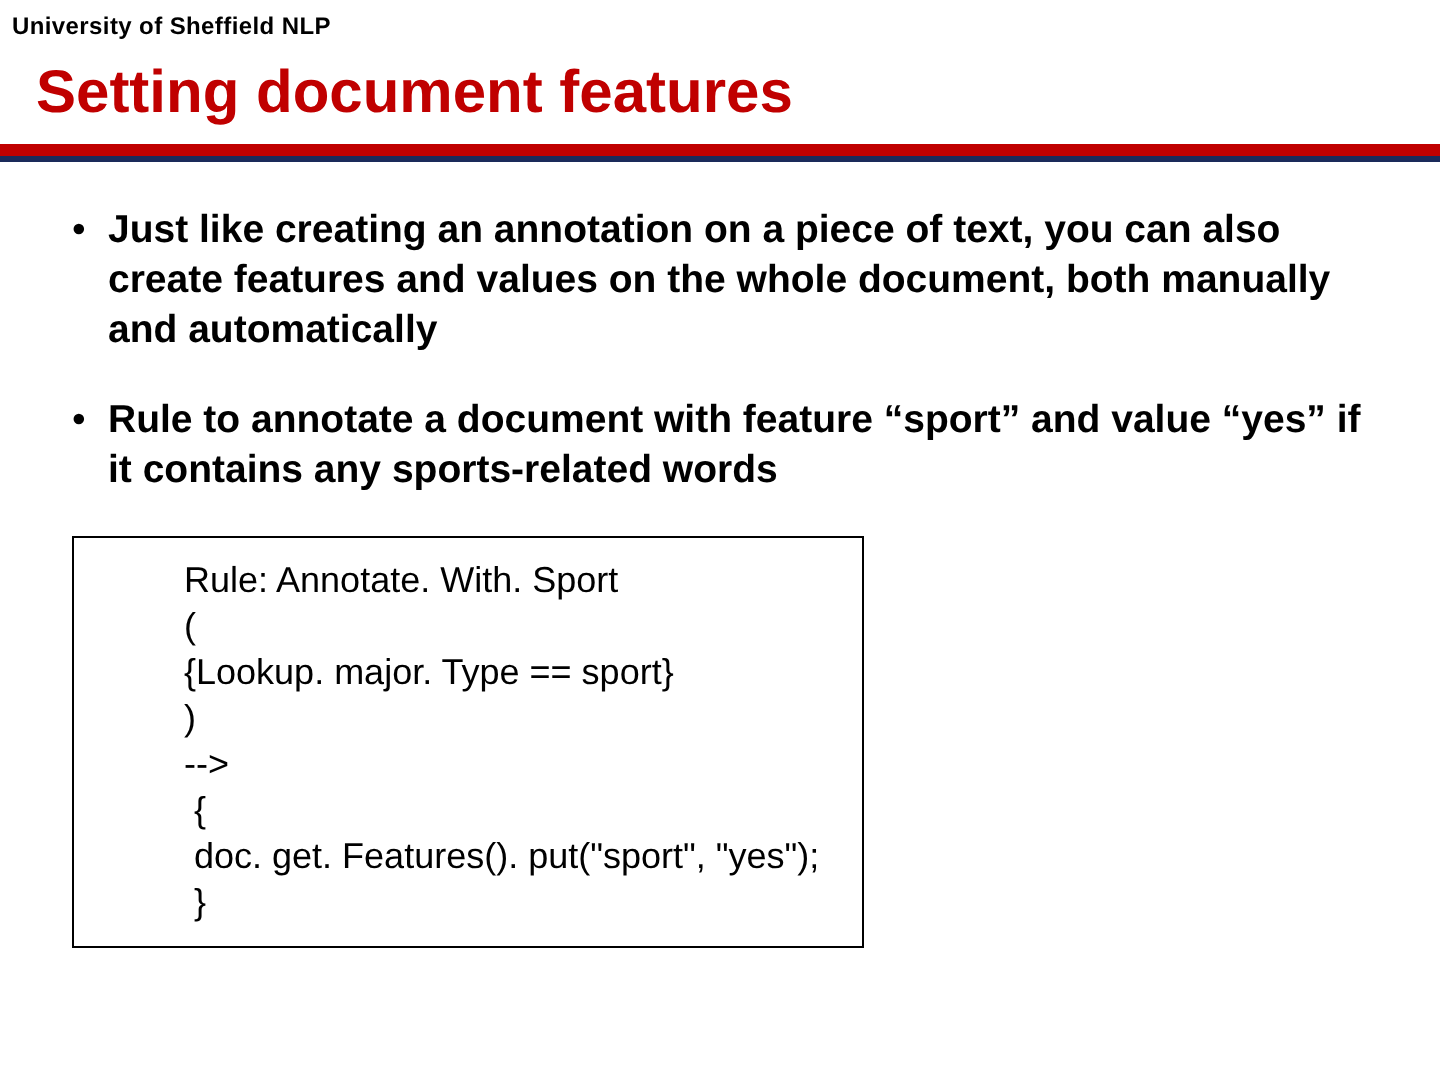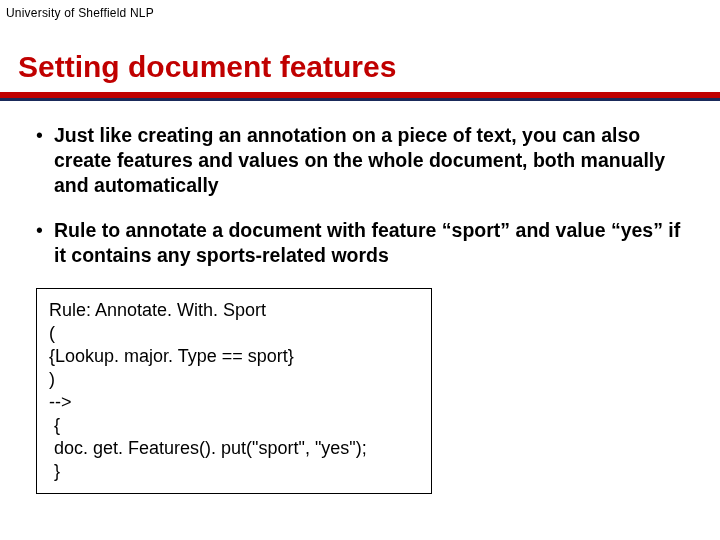--- a/index.html
+++ b/index.html
@@ -6,36 +6,35 @@
   body {
     width: 720px;
     height: 540px;
     background: #ffffff;
     font-family: Arial, Helvetica, sans-serif;
     position: relative;
     overflow: hidden;
   }
   .header-label {
     font-size: 12px;
-    font-weight: normal;
+    font-weight: bold;
     color: #000;
     padding: 6px 0 4px 6px;
     letter-spacing: 0.2px;
   }
   .title-row {
     display: flex;
     align-items: center;
     justify-content: space-between;
     padding: 6px 18px 8px 18px;
   }
   .slide-title {
     font-size: 30px;
     font-weight: bold;
     color: #c00000;
-    margin-top: 20px;
   }
   .logo {
     width: 118px;
     height: 48px;
   }
   .red-bar {
     height: 6px;
     background: #c00000;
     width: 100%;
   }
@@ -65,21 +64,21 @@
   }
   .code-box {
     border: 1px solid #000;
     margin: 8px 0 0 2px;
     padding: 10px 12px 10px 12px;
     width: 396px;
     font-size: 18px;
     line-height: 1.28;
     color: #000;
   }
-  .code-box div { white-space: pre; }
+  .code-box div { white-space: pre; margin-left: 43px; }
 </style>
 </head>
 <body>
 
 <div class="header-label">University of Sheffield NLP</div>
 
 <div class="title-row">
   <div class="slide-title">Setting document features</div>
 </div>
 

